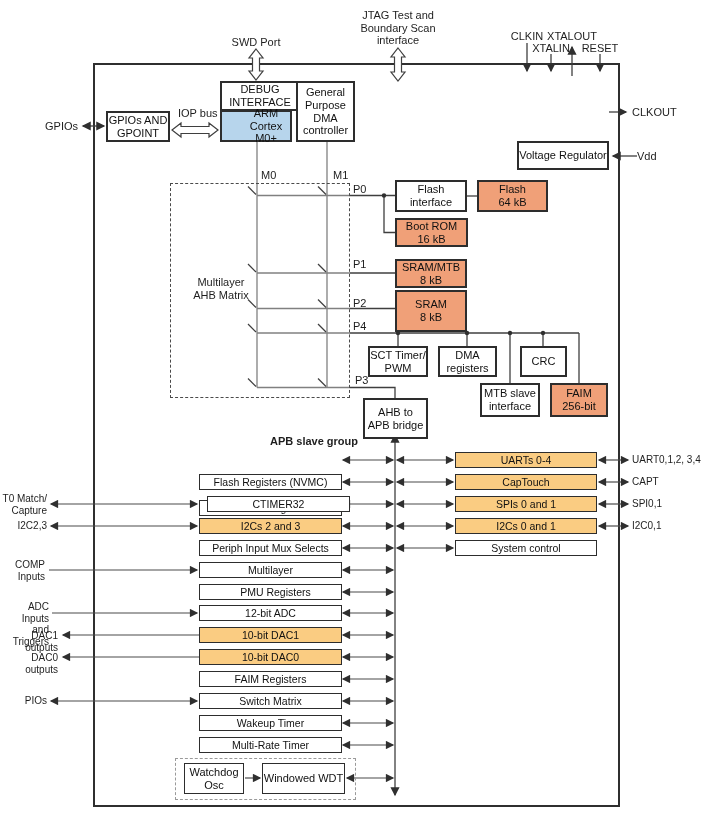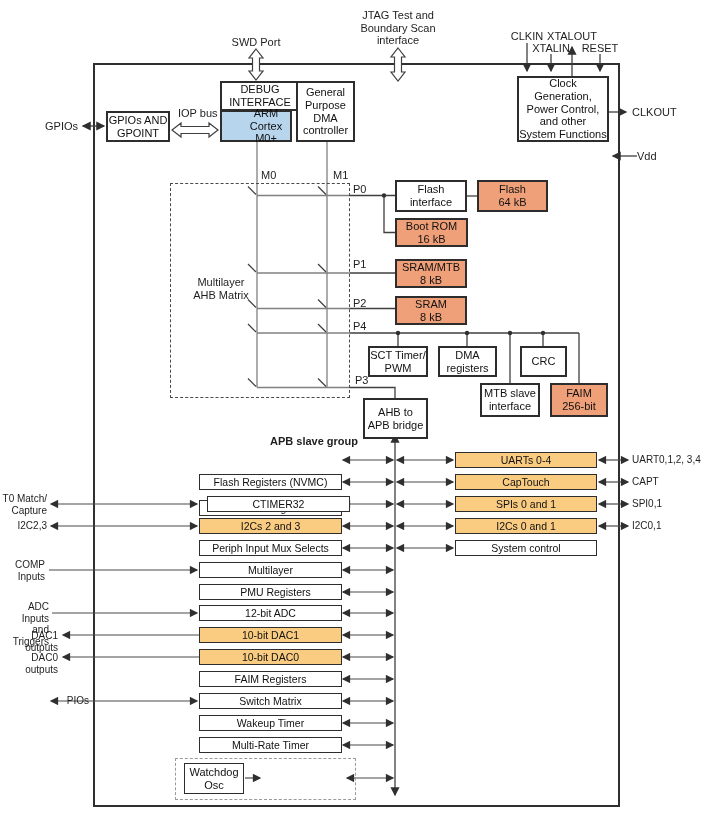--- a/index.html
+++ b/index.html
@@ -167,44 +167,41 @@
   <div class="box" style="left:106px;top:111px;width:64px;height:31px;">GPIOs AND
 GPOINT</div>
   <div class="box" style="left:220px;top:81px;width:80px;height:30px;">DEBUG
 INTERFACE</div>
   <div class="box blue" style="left:220px;top:110px;width:72px;height:32px;">ARM
 Cortex M0+</div>
   <div class="box" style="left:296px;top:81px;width:59px;height:61px;">General
 Purpose
 DMA
 controller</div>
-  <div class="box" style="left:517px;top:76px;width:92px;height:66px;">Clock Generation,
-Power Control,
-and other
-System Functions</div>
+  <div class="box" style="left:517px;top:141px;width:92px;height:29px;">Voltage Regulator</div>
 
   <div class="lbl" style="left:261px;top:169px;">M0</div>
   <div class="lbl" style="left:333px;top:169px;">M1</div>
   <div class="lbl c" style="left:221px;top:276px;">Multilayer
 AHB Matrix</div>
   <div class="lbl" style="left:353px;top:183px;">P0</div>
   <div class="lbl" style="left:353px;top:258px;">P1</div>
   <div class="lbl" style="left:353px;top:297px;">P2</div>
   <div class="lbl" style="left:353px;top:320px;">P4</div>
   <div class="lbl" style="left:355px;top:374px;">P3</div>
 
   <div class="box" style="left:395px;top:180px;width:72px;height:32px;">Flash
 interface</div>
   <div class="box salmon" style="left:477px;top:180px;width:71px;height:32px;">Flash
 64 kB</div>
   <div class="box salmon" style="left:395px;top:218px;width:73px;height:29px;">Boot ROM
 16 kB</div>
   <div class="box salmon" style="left:395px;top:259px;width:72px;height:29px;">SRAM/MTB
 8 kB</div>
-  <div class="box salmon" style="left:395px;top:296px;width:72px;height:29px;">SRAM
+  <div class="box salmon" style="left:395px;top:290px;width:72px;height:42px;">SRAM
 8 kB</div>
 
   <div class="box" style="left:368px;top:346px;width:60px;height:31px;">SCT Timer/
 PWM</div>
   <div class="box" style="left:438px;top:346px;width:59px;height:31px;">DMA
 registers</div>
   <div class="box" style="left:520px;top:346px;width:47px;height:31px;">CRC</div>
   <div class="box" style="left:480px;top:383px;width:60px;height:34px;">MTB slave
 interface</div>
   <div class="box salmon" style="left:550px;top:383px;width:58px;height:34px;">FAIM
@@ -237,23 +234,24 @@
 
   <div class="lbl r sm" style="left:0px;top:493px;width:47px;">T0 Match/
 Capture</div>
   <div class="lbl r sm" style="left:0px;top:520px;width:47px;">I2C2,3</div>
   <div class="lbl r sm" style="left:0px;top:559px;width:45px;">COMP
 Inputs</div>
   <div class="lbl r sm" style="left:0px;top:601px;width:49px;">ADC Inputs
 and Triggers</div>
   <div class="lbl r sm" style="left:0px;top:630px;width:58px;">DAC1 outputs</div>
   <div class="lbl r sm" style="left:0px;top:652px;width:58px;">DAC0 outputs</div>
-  <div class="lbl r sm" style="left:0px;top:695px;width:47px;padding-left:42px;">PIOs</div>
+  <div class="lbl r sm" style="left:0px;top:695px;width:47px;">PIOs</div>
 
   <div class="lbl sm" style="left:632px;top:454px;">UART0,1,2, 3,4</div>
   <div class="lbl sm" style="left:632px;top:476px;">CAPT</div>
   <div class="lbl sm" style="left:632px;top:498px;">SPI0,1</div>
   <div class="lbl sm" style="left:632px;top:520px;">I2C0,1</div>
 
   <div class="box thin" style="left:184px;top:763px;width:60px;height:31px;">Watchdog
 Osc</div>
+  <div class="box thin" style="left:262px;top:763px;width:83px;height:31px;">Windowed WDT</div>
 
 </div>
 
 </body></html>

